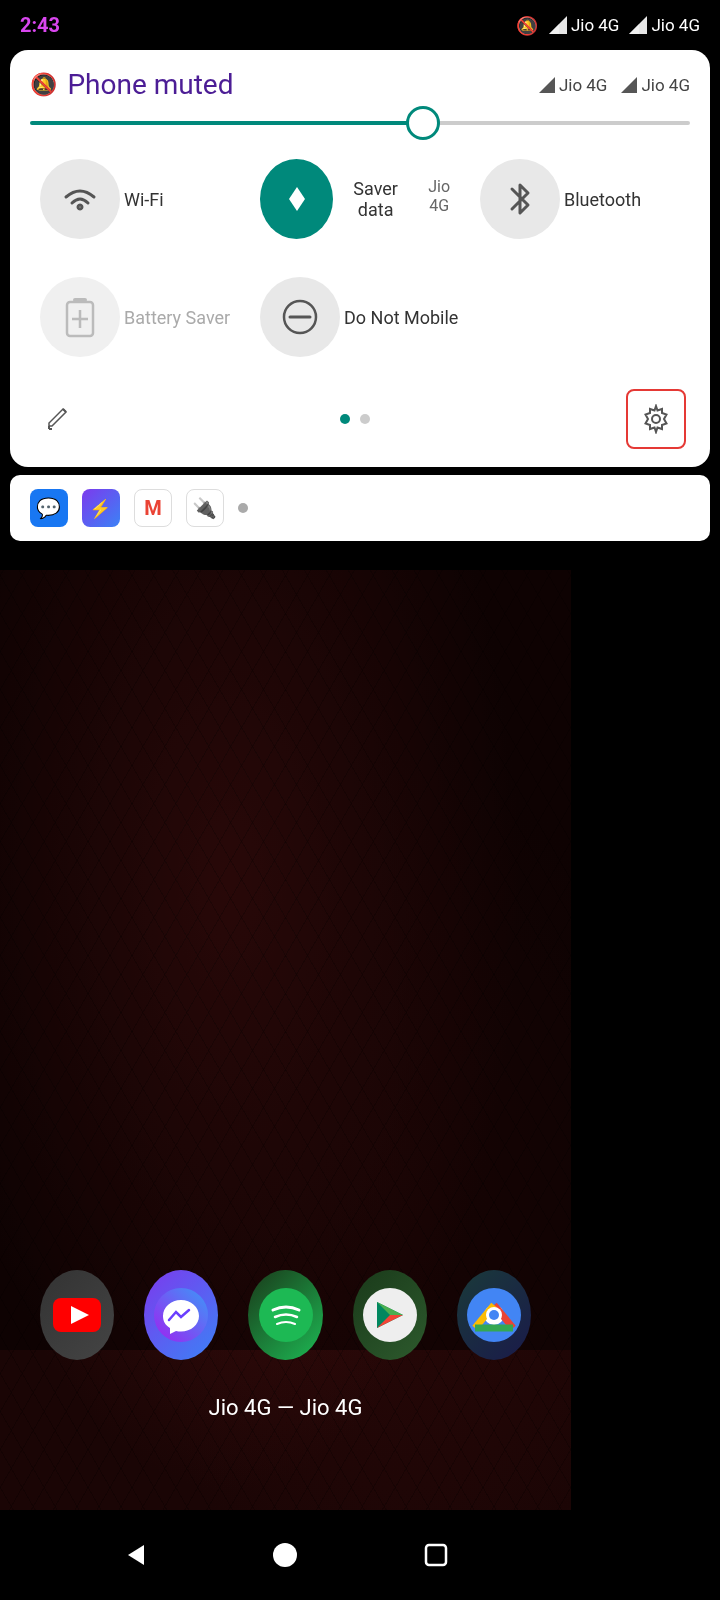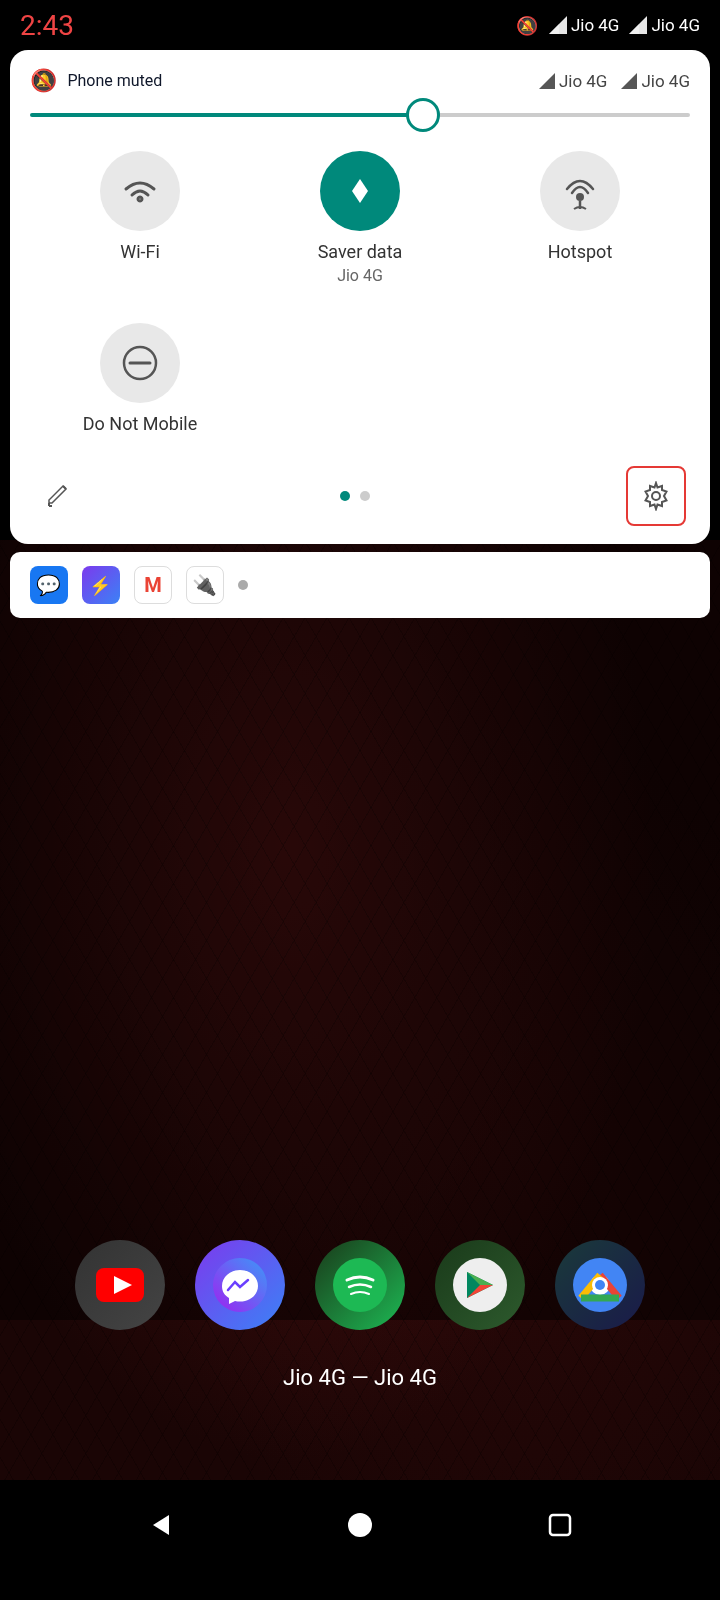--- a/index.html
+++ b/index.html
@@ -17,23 +17,23 @@
       width: 720px;
       height: 50px;
       background: #000;
       display: flex;
       align-items: center;
       padding: 0 20px;
       position: relative;
       z-index: 10;
     }
     .status-time {
-      color: #ef4444;
-      font-size: 28px;
-      font-weight: normal;
+      color: #d946ef;
+      font-size: 20px;
+      font-weight: bold;
     }
     .status-icons {
       position: absolute;
       right: 20px;
       display: flex;
       align-items: center;
       gap: 10px;
       color: #fff;
       font-size: 18px;
     }
@@ -104,25 +104,25 @@
 
     
     .tiles-grid {
       display: grid;
       grid-template-columns: repeat(3, 1fr);
       gap: 10px 0;
       margin-bottom: 10px;
     }
     .tile {
       display: flex;
-      flex-direction: column;
+      flex-direction: row;
       align-items: center;
       padding: 14px 10px;
       cursor: pointer;
-      gap: 10px;
+      gap: 4px;
     }
     .tile-circle {
       width: 80px;
       height: 80px;
       border-radius: 50%;
       background: #e8e8e8;
       display: flex;
       align-items: center;
       justify-content: center;
     }
@@ -214,23 +214,23 @@
     .notif-dot {
       width: 10px;
       height: 10px;
       border-radius: 50%;
       background: #aaa;
     }
 
     
     .home-screen {
       position: absolute;
-      top: 540px;
+      top: 570px;
       left: 0;
-      width: 720px;
+      width: 571px;
       height: 1030px;
       background: 
         radial-gradient(ellipse at 40% 30%, #4a1010 0%, transparent 60%),
         radial-gradient(ellipse at 70% 60%, #2a0808 0%, transparent 50%),
         #1a0505;
       overflow: hidden;
     }
 
     
     .home-screen::before {
@@ -347,21 +347,21 @@
       <span style="color:#fff;font-size:17px">Jio 4G</span>
     </div>
   </div>
 </div>
 
 <div class="quick-settings">
 
   <div class="top-bar">
     <div class="mute-info">
       <span style="font-size:22px;">🔕</span>
-      <span style="font-size:16px;color:#0f172a;">Phone muted</span>
+      <span style="font-size:28px;color:#4c1d95;">Phone muted</span>
     </div>
     <div class="signal-info">
       <div class="signal-group">
         <svg width="16" height="16" viewBox="0 0 18 18">
           <polygon points="0,18 18,0 18,18" fill="#444" opacity="0.9"></polygon>
         </svg>
         <span style="font-size:17px;color:#444;">Jio 4G</span>
       </div>
       <div class="signal-group">
         <svg width="16" height="16" viewBox="0 0 18 18">
@@ -393,36 +393,43 @@
       <div class="tile-circle active">
         <svg width="36" height="40" viewBox="0 0 36 40">
           <path d="M18 8 L10 20 L26 20 Z" fill="white"></path>
           <path d="M18 32 L26 20 L10 20 Z" fill="white"></path>
         </svg>
       </div>
       <span class="tile-label">Saver data</span>
       <span class="tile-sublabel">Jio 4G</span>
     </div>
 
-
-
-
-
     <div class="tile">
       <div class="tile-circle">
-        <svg width="40" height="40" viewBox="0 0 40 40">
-          <circle cx="20" cy="26" r="4" fill="#555"></circle>
-          <path d="M12 22 Q20 10 28 22" stroke="#555" stroke-width="2.5" fill="none" stroke-linecap="round"></path>
-          <path d="M7 18 Q20 2 33 18" stroke="#555" stroke-width="2.5" fill="none" stroke-linecap="round"></path>
-          <line x1="20" y1="30" x2="20" y2="38" stroke="#555" stroke-width="2.5"></line>
-          <path d="M14 38 Q20 34 26 38" stroke="#555" stroke-width="2" fill="none"></path>
-        </svg>
-      </div>
-      <span class="tile-label">Hotspot</span>
-    </div>
+        <svg width="28" height="40" viewBox="0 0 28 40">
+          <polyline points="6,10 22,26 14,34 14,6 22,14 6,30" stroke="#555" stroke-width="3" fill="none" stroke-linecap="round" stroke-linejoin="round"></polyline>
+        </svg>
+      </div>
+      <span class="tile-label">Bluetooth</span>
+    </div>
+
+
+
+    <div class="tile">
+      <div class="tile-circle disabled">
+        <svg width="30" height="42" viewBox="0 0 30 42">
+          <rect x="8" y="2" width="14" height="4" rx="2" fill="#bbb"></rect>
+          <rect x="2" y="6" width="26" height="34" rx="3" stroke="#bbb" stroke-width="2.5" fill="none"></rect>
+          <line x1="15" y1="14" x2="15" y2="32" stroke="#bbb" stroke-width="2.5"></line>
+          <line x1="7" y1="23" x2="23" y2="23" stroke="#bbb" stroke-width="2.5"></line>
+        </svg>
+      </div>
+      <span class="tile-label disabled">Battery Saver</span>
+    </div>
+
 
 
     <div class="tile">
       <div class="tile-circle">
         <svg width="40" height="40" viewBox="0 0 40 40">
           <circle cx="20" cy="20" r="16" stroke="#555" stroke-width="2.5" fill="none"></circle>
           <line x1="10" y1="20" x2="30" y2="20" stroke="#555" stroke-width="3" stroke-linecap="round"></line>
         </svg>
       </div>
       <span class="tile-label">Do Not Mobile</span>

